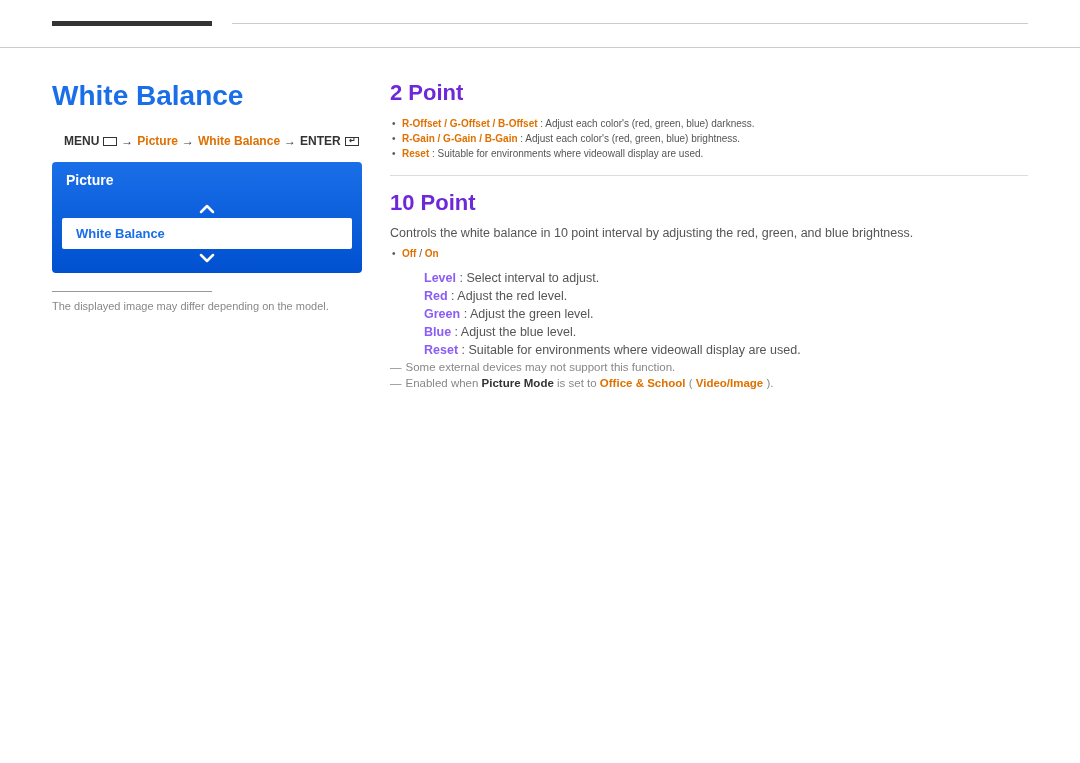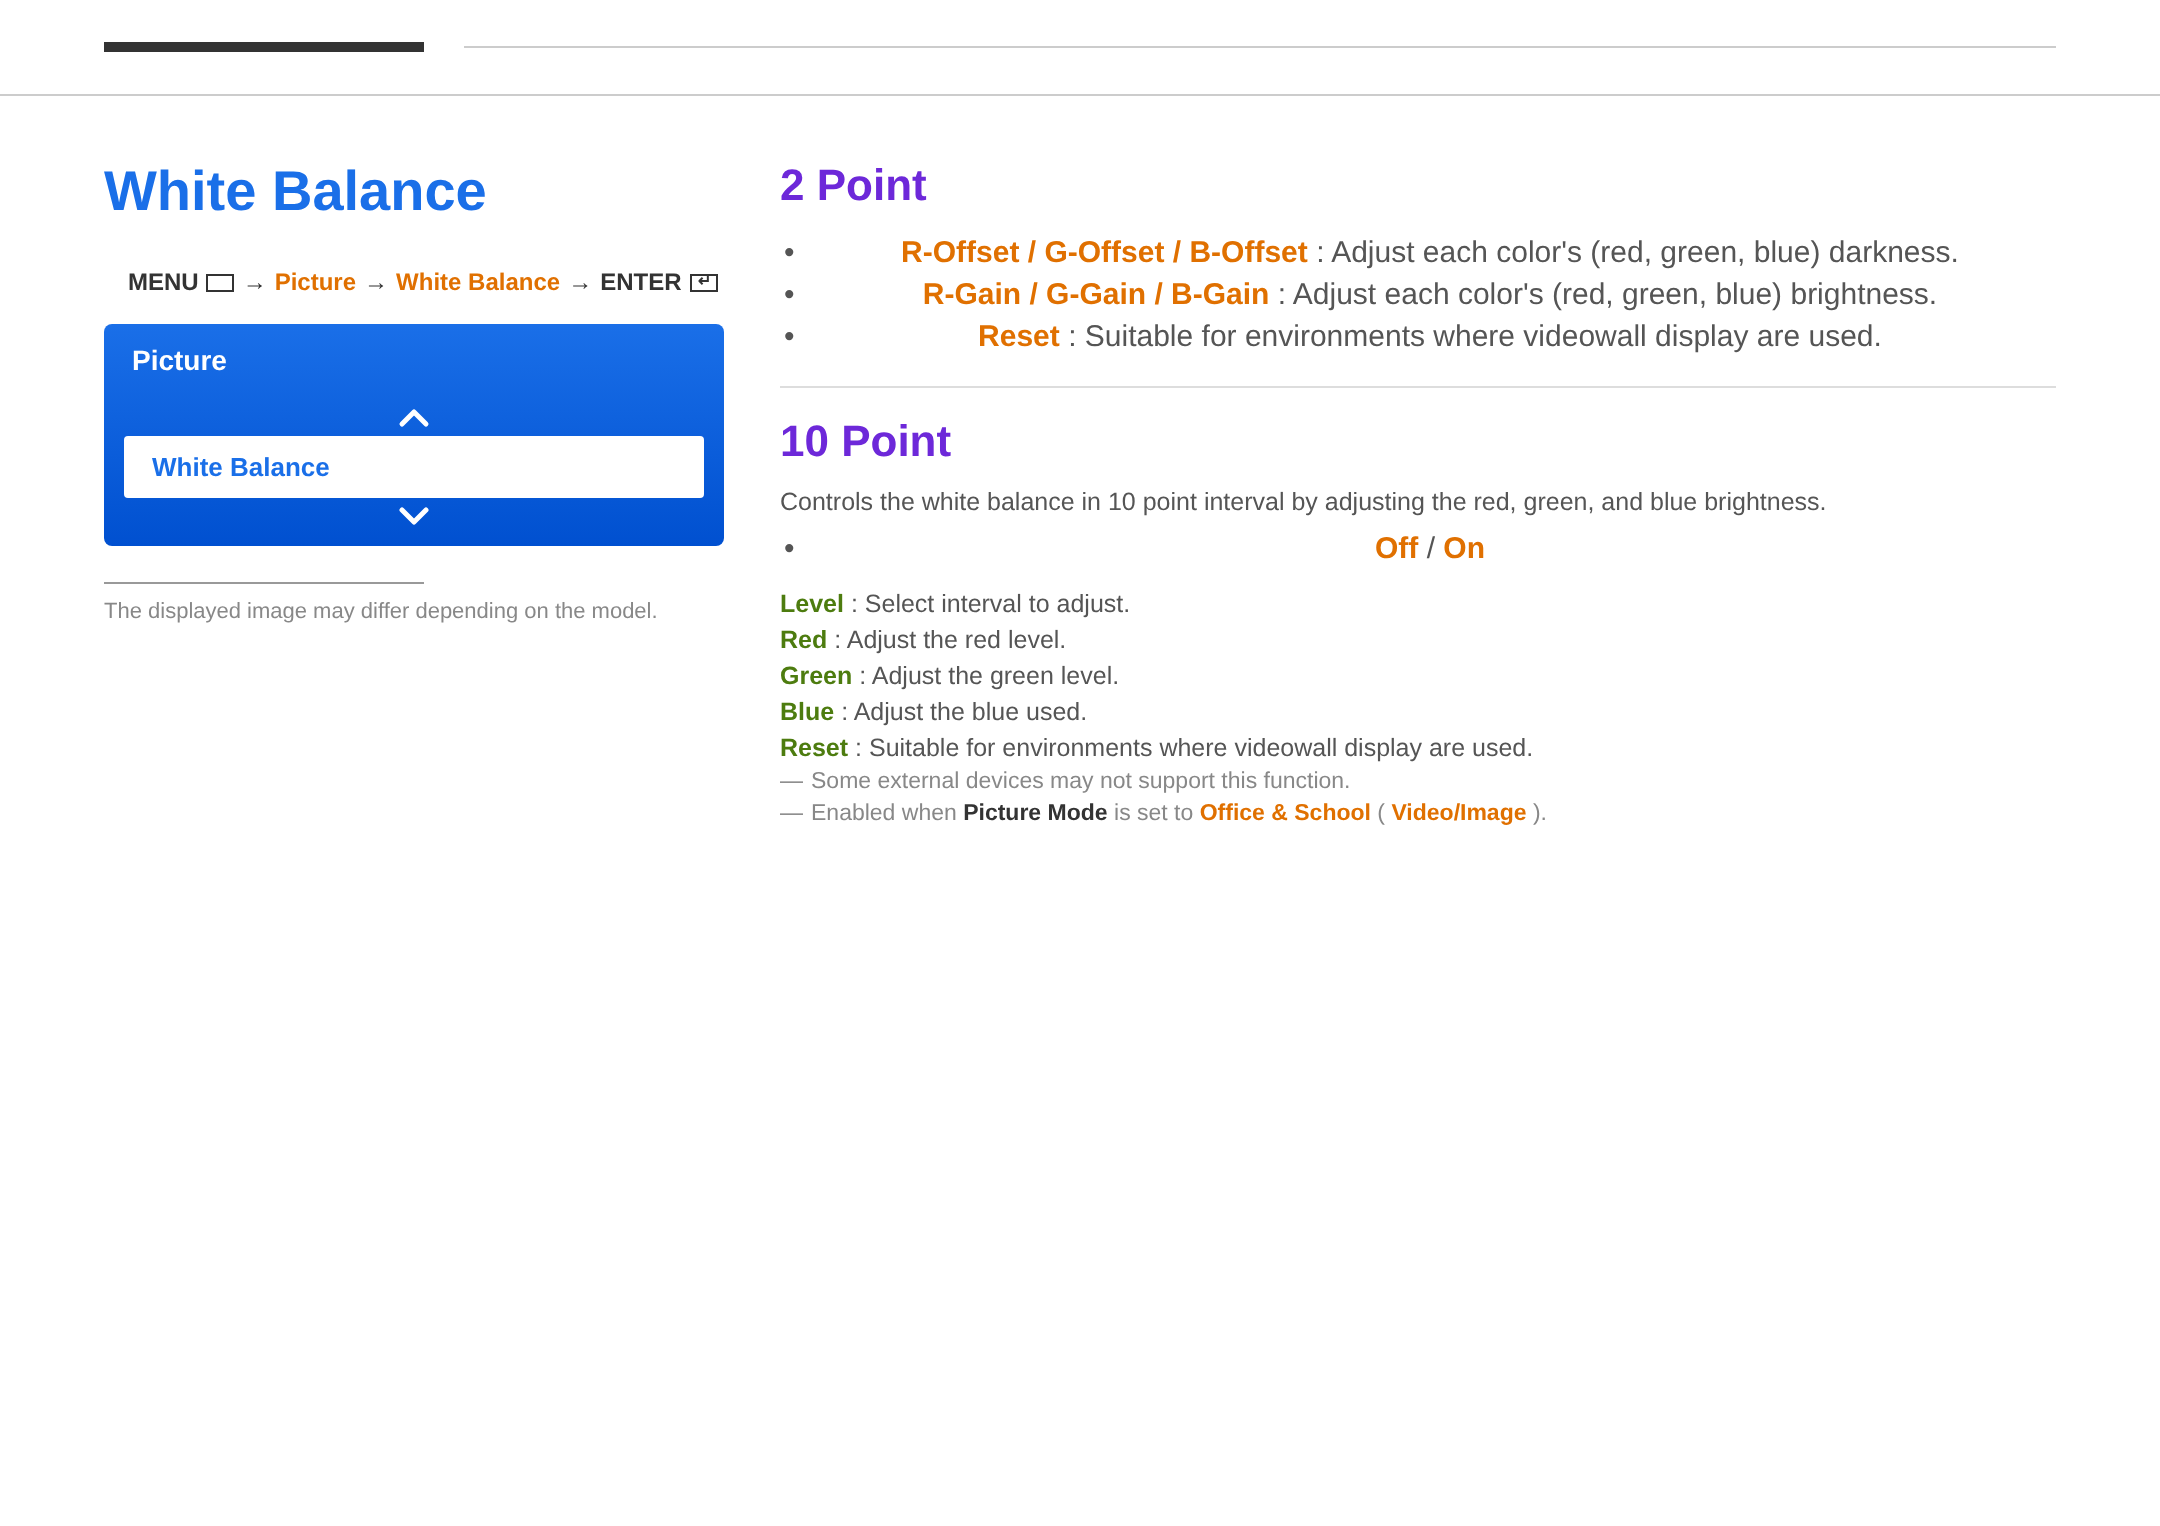--- a/index.html
+++ b/index.html
@@ -158,25 +158,24 @@
       color: #555;
       margin-bottom: 6px;
     }
 
     .bullet-list {
       list-style: none;
       margin-bottom: 10px;
     }
 
     .bullet-list li {
-      font-size: 15px;
+      font-size: 10px;
       color: #555;
       padding: 2px 0 2px 12px;
       position: relative;
-      text-align: center;
     }
 
     .bullet-list li::before {
       content: '•';
       position: absolute;
       left: 2px;
       color: #555;
     }
 
     .orange-bold {
@@ -191,21 +190,22 @@
     }
 
     .field-row {
       font-size: 12.5px;
       color: #555;
       margin-bottom: 4px;
     }
 
     .field-row .field-label {
       font-weight: bold;
-      color: #4d7c0f;
+      color: #8b5cf6;
+      margin-left: 34px;
     }
 
     .note-row {
       font-size: 11.5px;
       color: #888;
       margin-bottom: 4px;
       display: flex;
       align-items: flex-start;
       gap: 4px;
     }
@@ -310,21 +310,21 @@
     <div class="field-row">
       <span class="field-label">Red</span>
       <span>: Adjust the red level.</span>
     </div>
     <div class="field-row">
       <span class="field-label">Green</span>
       <span>: Adjust the green level.</span>
     </div>
     <div class="field-row">
       <span class="field-label">Blue</span>
-      <span>: Adjust the blue used.</span>
+      <span>: Adjust the blue level.</span>
     </div>
     <div class="field-row">
       <span class="field-label">Reset</span>
       <span>: Suitable for environments where videowall display are used.</span>
     </div>
 
     <div class="note-row">
       <span class="note-dash">—</span>
       <span>Some external devices may not support this function.</span>
     </div>

